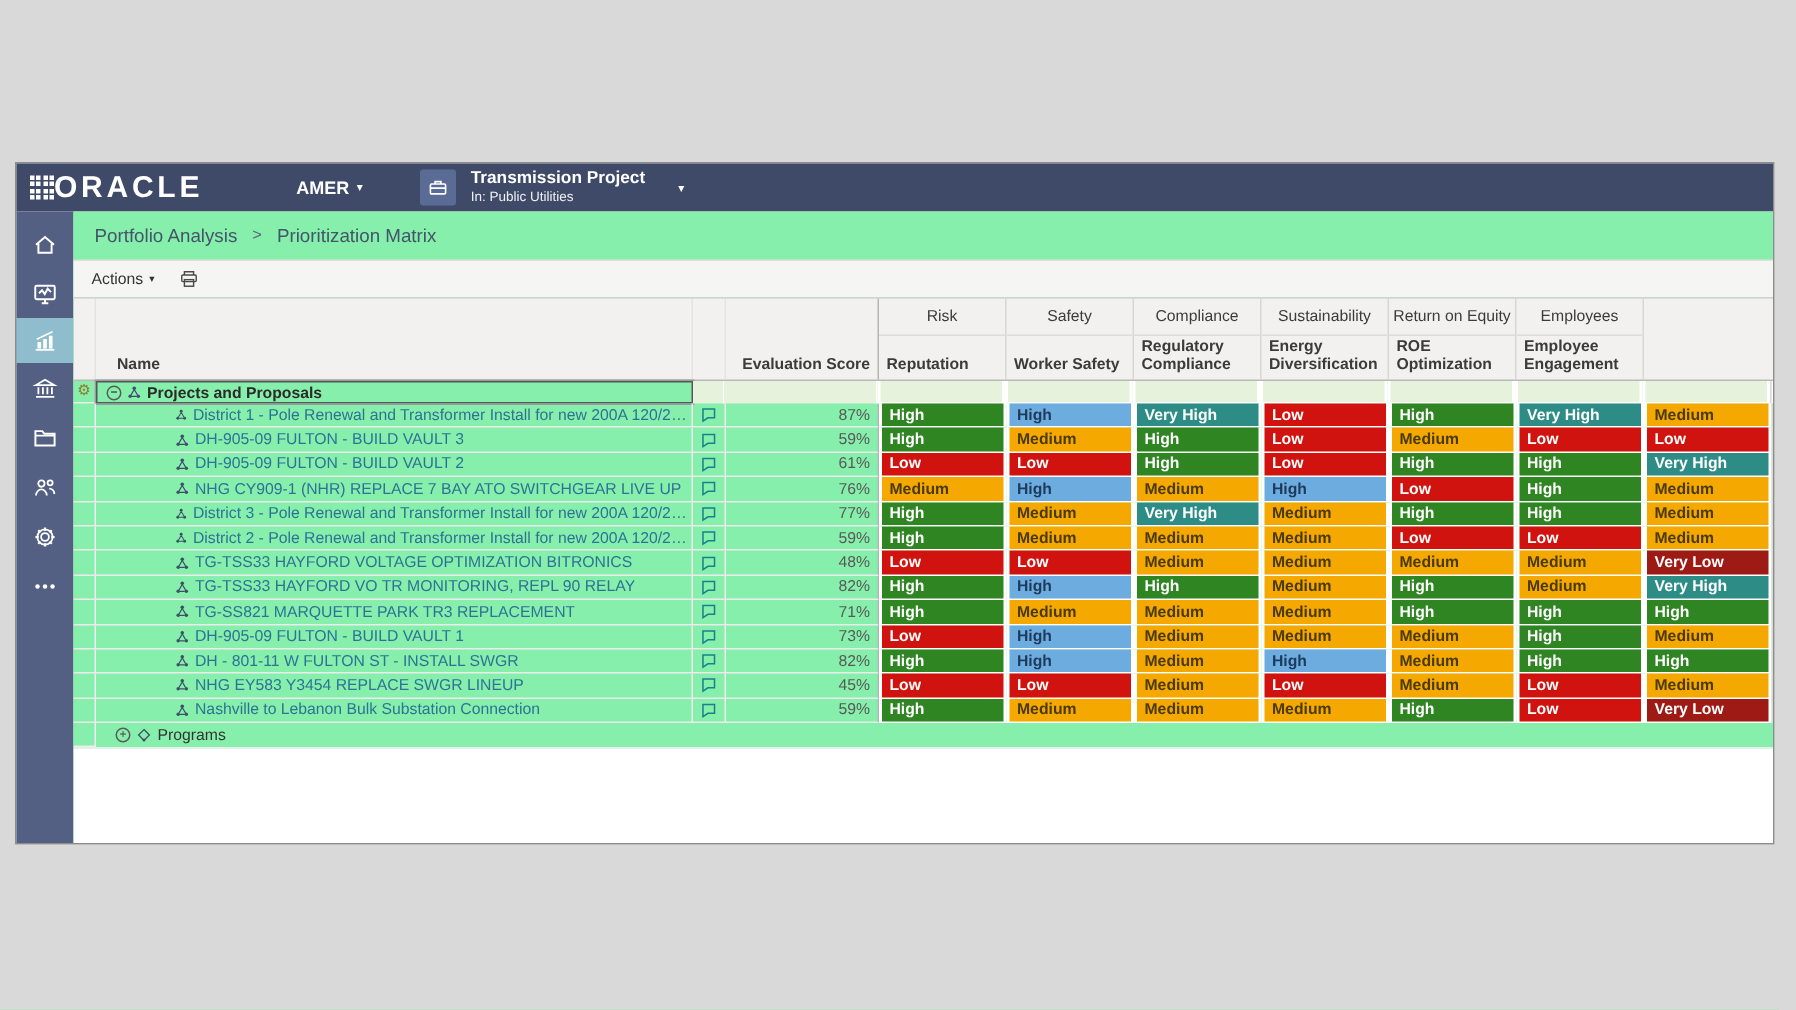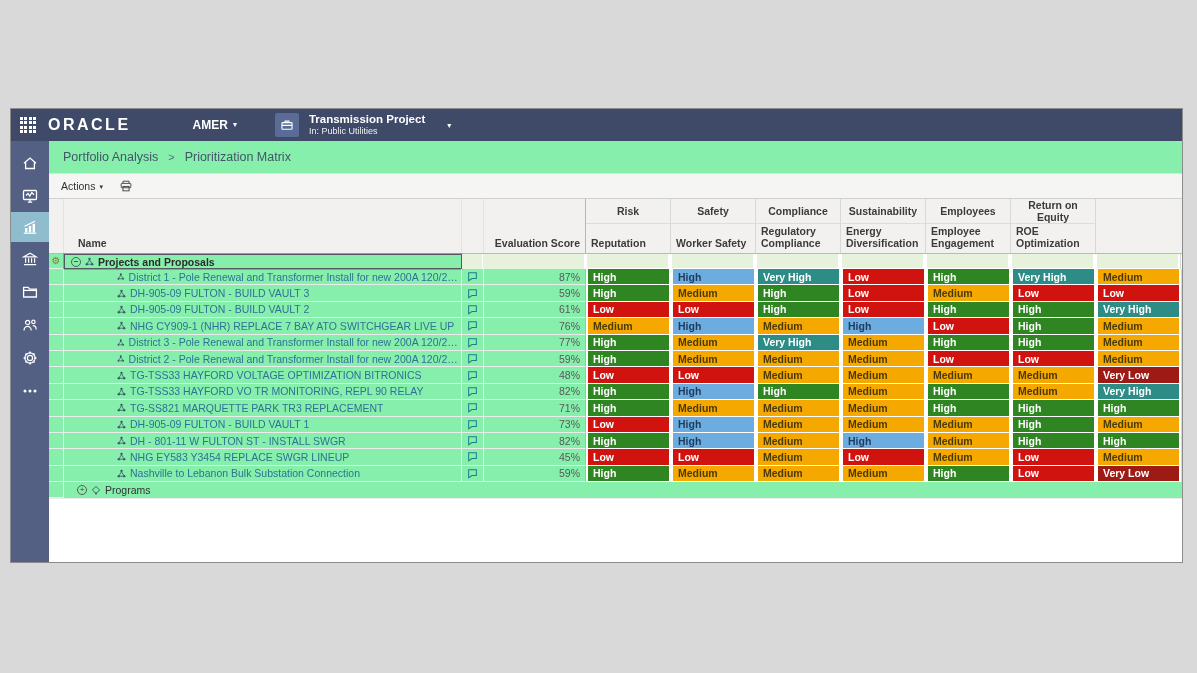--- a/index.html
+++ b/index.html
@@ -3,21 +3,21 @@
 <meta charset="utf-8">
 <style>
   html,body{margin:0;padding:0;}
   body{font-family:"Liberation Sans","DejaVu Sans",sans-serif;background:#d9d9d9;}
   .stage{position:relative;width:1197px;height:673px;background:#d9d9d9;overflow:hidden;}
   .window{position:absolute;left:10px;top:108px;width:1173px;height:455px;background:#fff;border:1px solid #8c8c8c;box-sizing:border-box;display:flex;flex-direction:column;}
   
   .topbar{height:32px;background:#3e4a68;display:flex;align-items:center;flex:0 0 32px;color:#fff;}
   .appgrid{width:16px;height:16px;margin-left:9px;display:grid;grid-template-columns:repeat(4,1fr);grid-template-rows:repeat(4,1fr);gap:1.5px;cursor:pointer;}
   .appgrid i{background:#fff;display:block;}
-  .brand{font-size:16px;font-weight:700;letter-spacing:2.5px;margin-left:12px;}
+  .brand{font-size:20px;font-weight:700;letter-spacing:2.5px;margin-left:0;}
   .region{display:flex;align-items:center;gap:5px;margin-left:62px;font-size:12px;font-weight:700;cursor:pointer;}
   .caret{font-size:8px;line-height:1;}
   .ptile{width:24px;height:24px;background:#5a6c96;border-radius:2px;margin-left:38px;display:flex;align-items:center;justify-content:center;cursor:pointer;}
   .pblock{margin-left:10px;cursor:pointer;}
   .ptitle{font-size:11.5px;font-weight:700;line-height:1.15;}
   .psub{font-size:9px;line-height:1.15;opacity:.92;}
   .caret2{font-size:8px;margin-left:22px;cursor:pointer;}
   
   .wbody{flex:1;display:flex;min-height:0;}
   .sidebar{width:38px;background:#535f83;flex:0 0 38px;display:flex;flex-direction:column;align-items:stretch;padding-top:5px;}
@@ -32,21 +32,21 @@
   .actions-btn .caret{color:#333;font-size:7px;}
   .print-btn{cursor:pointer;display:flex;align-items:center;}
   
   .grid{flex:1;display:flex;flex-direction:column;overflow:hidden;font-size:10.5px;}
   .ghead{display:flex;height:54px;flex:0 0 54px;background:#f2f1ef;border-bottom:1px solid #b9b9b9;color:#3b3b3b;}
   .gh-gut{width:14px;flex:0 0 14px;border-right:1px solid #e3e3e0;}
   .gh-name{width:398px;flex:0 0 398px;display:flex;align-items:flex-end;padding:0 0 4px 14px;font-weight:700;border-right:1px solid #e3e3e0;box-sizing:border-box;}
   .gh-com{width:21px;flex:0 0 21px;border-right:1px solid #e3e3e0;}
   .gh-score{width:102px;flex:0 0 102px;display:flex;align-items:flex-end;justify-content:flex-end;padding:0 5px 4px 0;font-weight:700;box-sizing:border-box;border-right:1px solid #b5b5b5;}
   .gh-col{width:85px;flex:0 0 85px;display:flex;flex-direction:column;border-right:1px solid #d8d8d5;box-sizing:border-box;}
-  .gh-group{height:24px;flex:0 0 24px;display:flex;align-items:center;justify-content:center;font-weight:700;border-bottom:1px solid #dcdcd9;text-align:center;}
+  .gh-group{height:24px;flex:0 0 24px;display:flex;align-items:center;justify-content:center;font-weight:400;border-bottom:1px solid #dcdcd9;}
   .gh-sub{flex:1;display:flex;align-items:flex-end;padding:0 3px 4px 5px;font-weight:700;line-height:1.15;}
   
   .srow,.trow,.prow{display:flex;align-items:stretch;}
   .srow{height:15px;flex:0 0 15px;}
   .trow{height:16.4px;flex:0 0 16.4px;}
   .prow{height:16px;flex:0 0 16px;border-bottom:1px solid #ececec;}
   .gut{width:14px;flex:0 0 14px;border-right:1px solid #eeeeec;border-bottom:1px solid #ececec;display:flex;align-items:center;justify-content:center;}
   .gear-mini{font-size:10px;color:#8f7a2a;line-height:1;font-family:"DejaVu Sans",sans-serif;}
   .sum-name{width:398px;flex:0 0 398px;box-sizing:border-box;border:1px solid #55585e;outline:1px solid #9a9a9a;display:flex;align-items:center;gap:4px;padding-left:6px;font-weight:700;color:#2b2b2b;cursor:pointer;}
   .sum-cell{background:#e6f2dc;border-right:1px solid #fff;box-sizing:border-box;}
@@ -207,26 +207,26 @@
             </div>
             <div class="gh-col">
               <div class="gh-group">Compliance</div>
               <div class="gh-sub">Regulatory Compliance</div>
             </div>
             <div class="gh-col">
               <div class="gh-group">Sustainability</div>
               <div class="gh-sub">Energy Diversification</div>
             </div>
             <div class="gh-col">
+              <div class="gh-group">Return on Equity</div>
+              <div class="gh-sub">ROE Optimization</div>
+            </div>
+            <div class="gh-col">
               <div class="gh-group">Employees</div>
               <div class="gh-sub">Employee Engagement</div>
-            </div>
-            <div class="gh-col">
-              <div class="gh-group">Return on Equity</div>
-              <div class="gh-sub">ROE Optimization</div>
             </div>
           </div>
 
           <div class="srow">
             <div class="gut">
                 <span class="gear-mini">⚙</span>
               </div>
             <div class="sum-name">
               <span class="circ">−</span>
               <svg width="9" height="9" viewBox="0 0 10 10">

